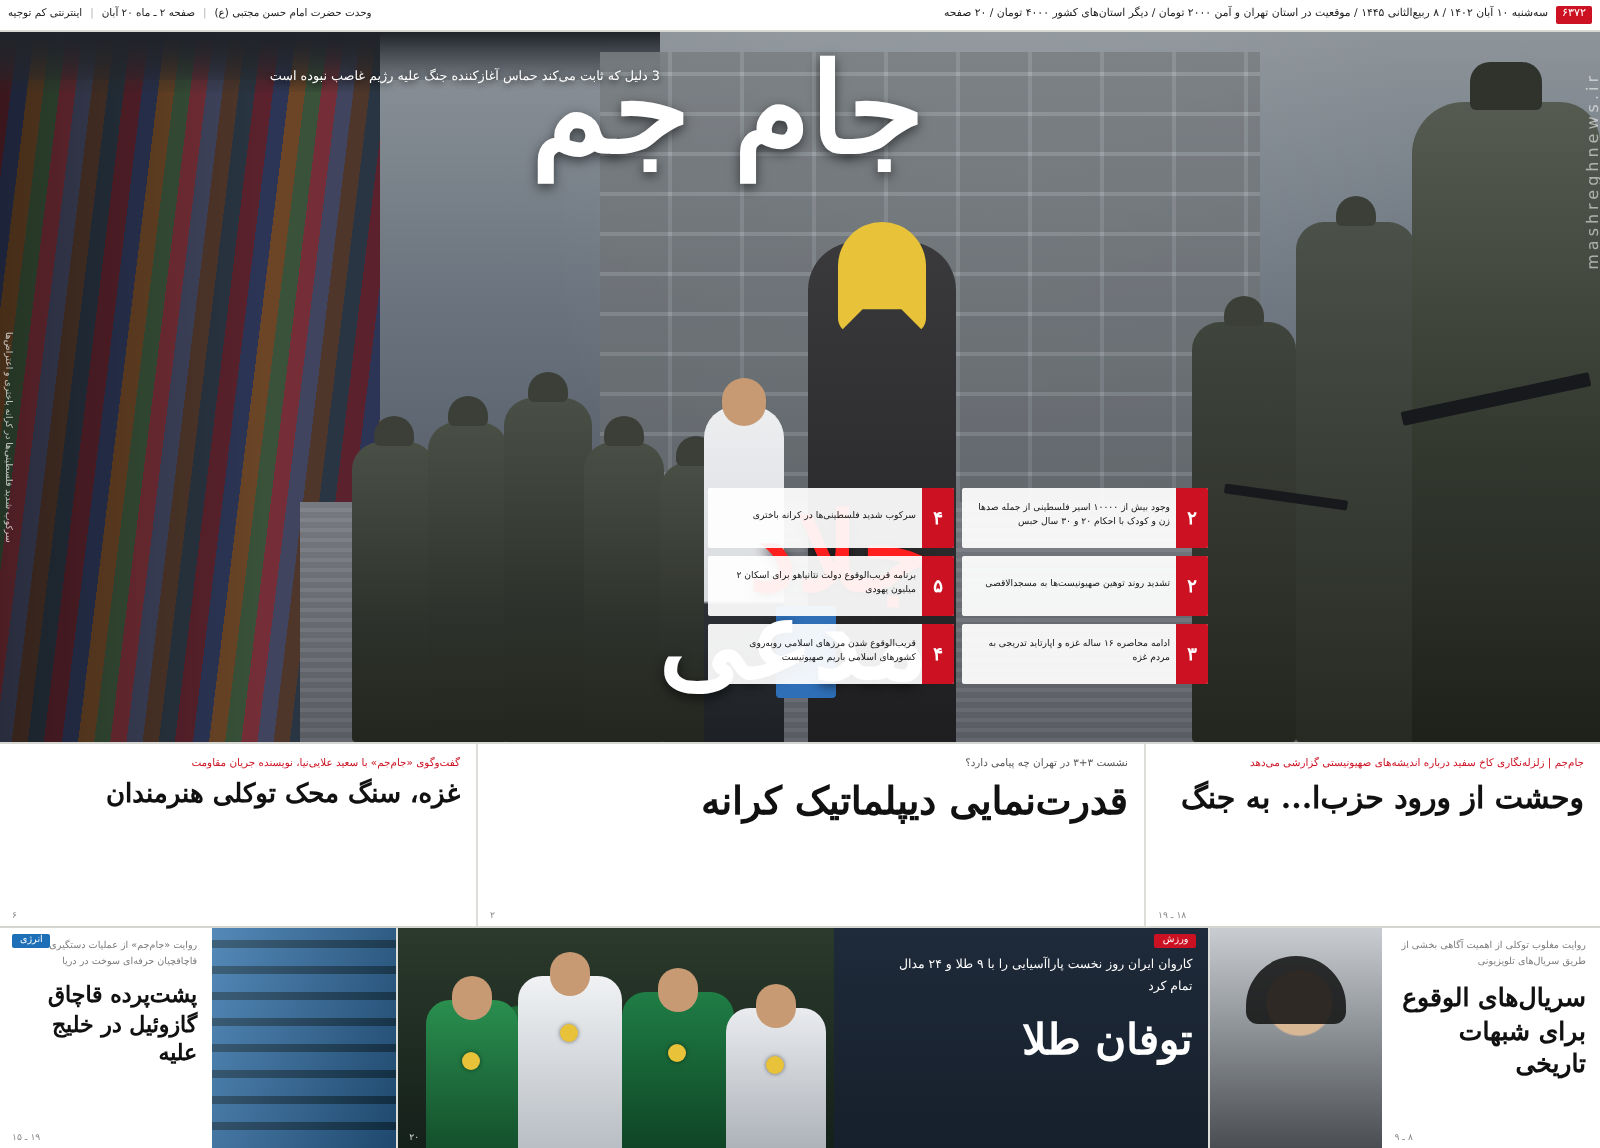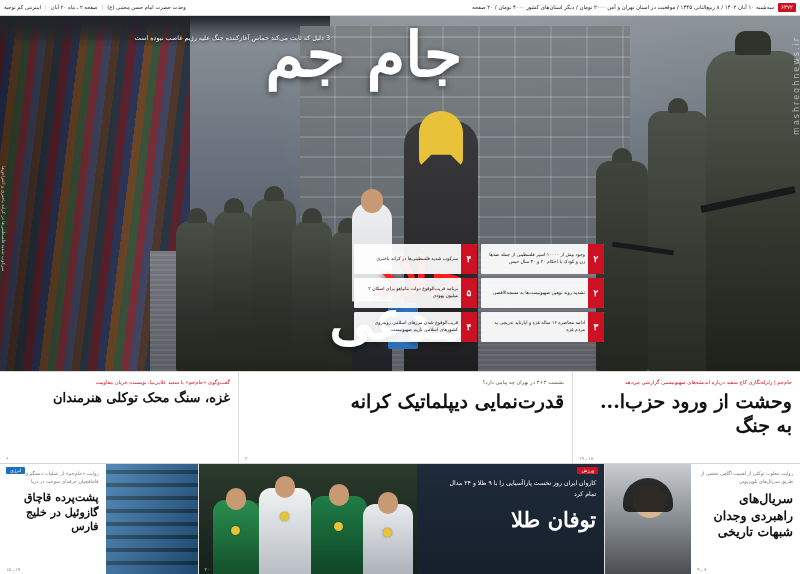--- a/index.html
+++ b/index.html
@@ -216,21 +216,21 @@
   .overline {
     font-size: 5.2px; color: #cc1122; text-align: right; line-height: 1.6;
     margin-bottom: 4px;
   }
   .overline.gray { color: #555; }
   .headline2 {
     font-family: "DejaVu Serif", serif;
     text-align: right; color: #111; font-weight: 700; line-height: 1.25;
   }
   .h-lg { font-size: 19px; }
-  .h-md { font-size: 19px; }
+  .h-md { font-size: 15px; }
   .h-sm { font-size: 13px; }
   .pagetag {
     position: absolute; bottom: 2px; font-size: 4.6px; color: #888;
   }
   .pagetag.l { left: 6px; }
 
   
   .bottom {
     position: absolute; top: 464px; left: 0; width: 800px; height: 110px;
     display: flex; background: #ffffff;
@@ -434,21 +434,21 @@
       <div class="headline2 h-sm">غزه، سنگ محک توکلی هنرمندان</div>
       <div class="pagetag l">۶</div>
     </div>
   </div>
 
   <div class="bottom">
 
     <div class="bbox bb-1">
       <div class="bb-text">
         <div class="mini-over">روایت مغلوب توکلی از اهمیت آگاهی بخشی از طریق سریال‌های تلویزیونی</div>
-        <div class="mini-head">سریال‌های راهبردی وجدان شبهات تاریخی</div>
+        <div class="mini-head">سریال‌های الوقوع برای شبهات تاریخی</div>
         <div class="pagetag l">۸ ـ ۹</div>
       </div>
       <div class="portrait"></div>
     </div>
 
     <div class="bbox bb-2">
       <div class="sports">
         <div class="crowd"></div>
         <div class="ath a1">
             <div class="hd"></div>
@@ -473,19 +473,19 @@
         <div class="big">توفان طلا</div>
       </div>
       <div class="pagetag l" style="color:#ddd">۲۰</div>
     </div>
 
     <div class="bbox bb-3">
       <div class="pipes"></div>
       <span class="bluebadge">انرژی</span>
       <div class="bb-text">
         <div class="mini-over">روایت «جام‌جم» از عملیات دستگیری قاچاقچیان حرفه‌ای سوخت در دریا</div>
-        <div class="mini-head sm">پشت‌پرده قاچاق گازوئیل در خلیج فارس</div>
+        <div class="mini-head sm">پشت‌پرده قاچاق گازوئیل در خلیج علیه</div>
         <div class="pagetag l">۱۹ ـ ۱۵</div>
       </div>
     </div>
 
   </div>
 </div>
 
 </body></html>

